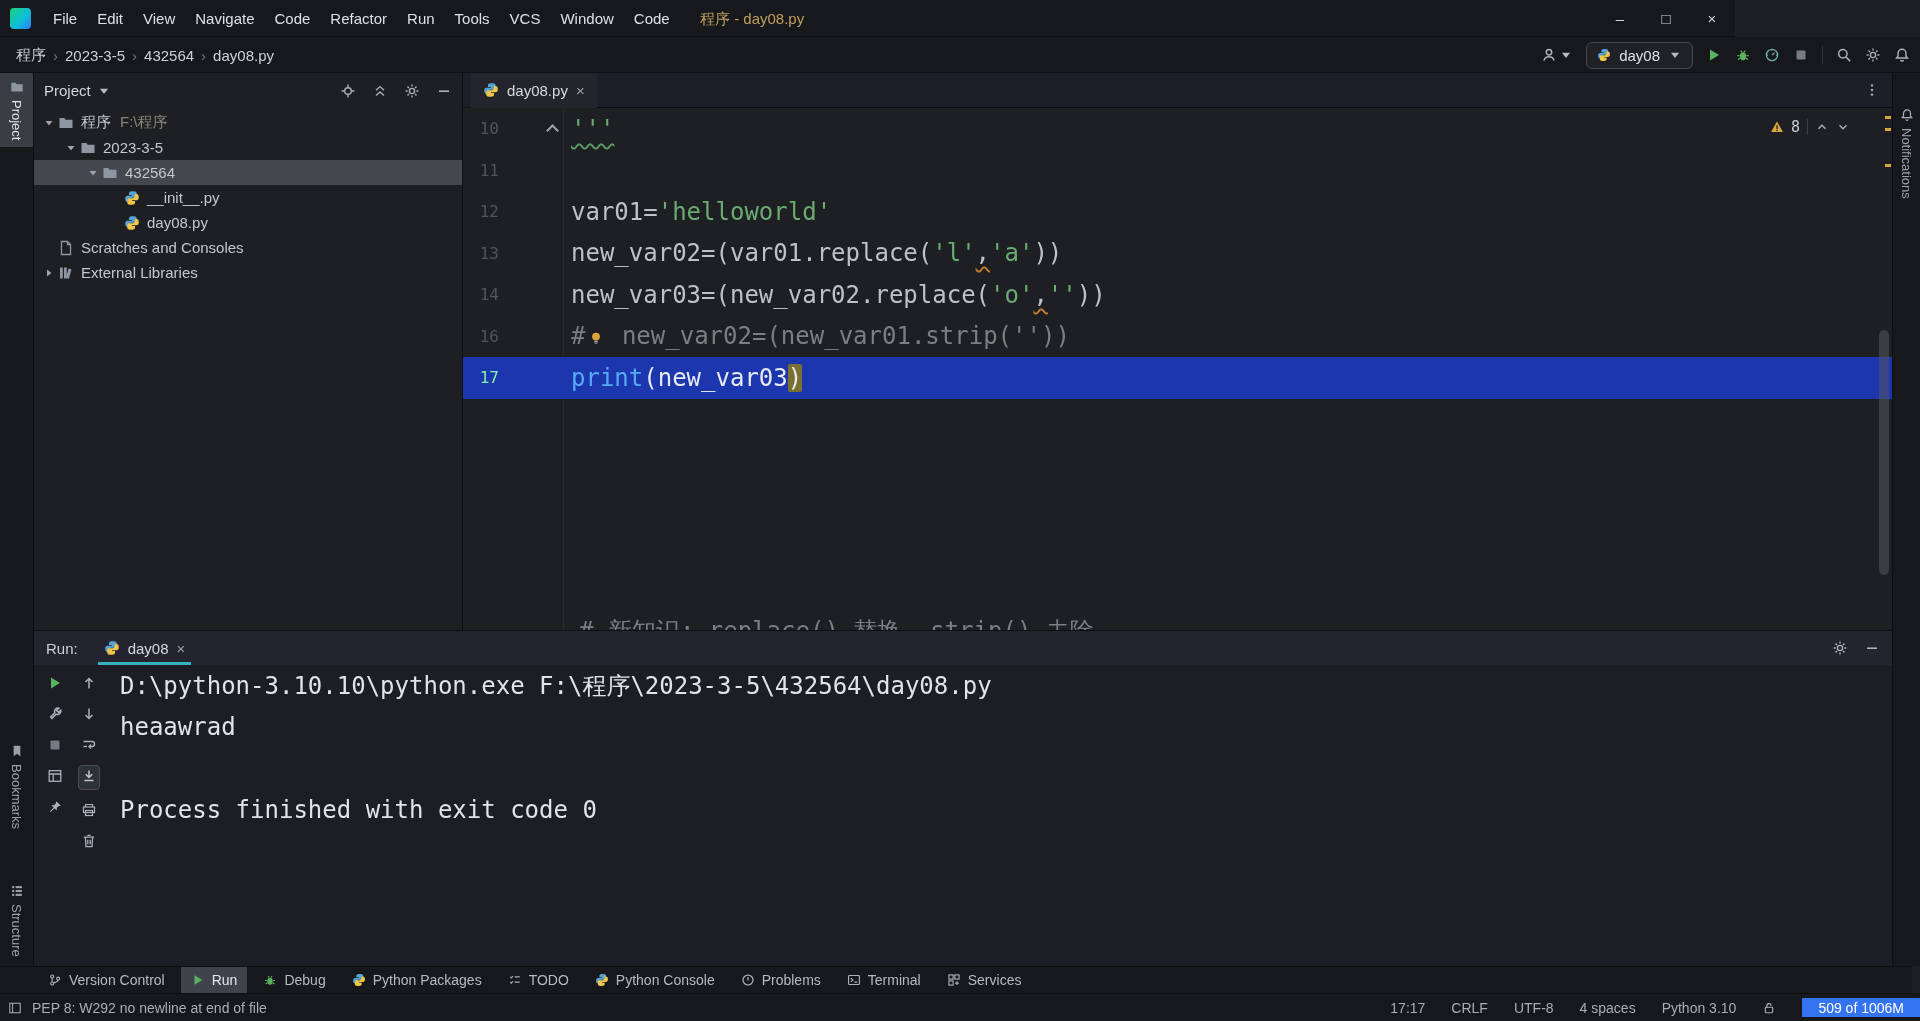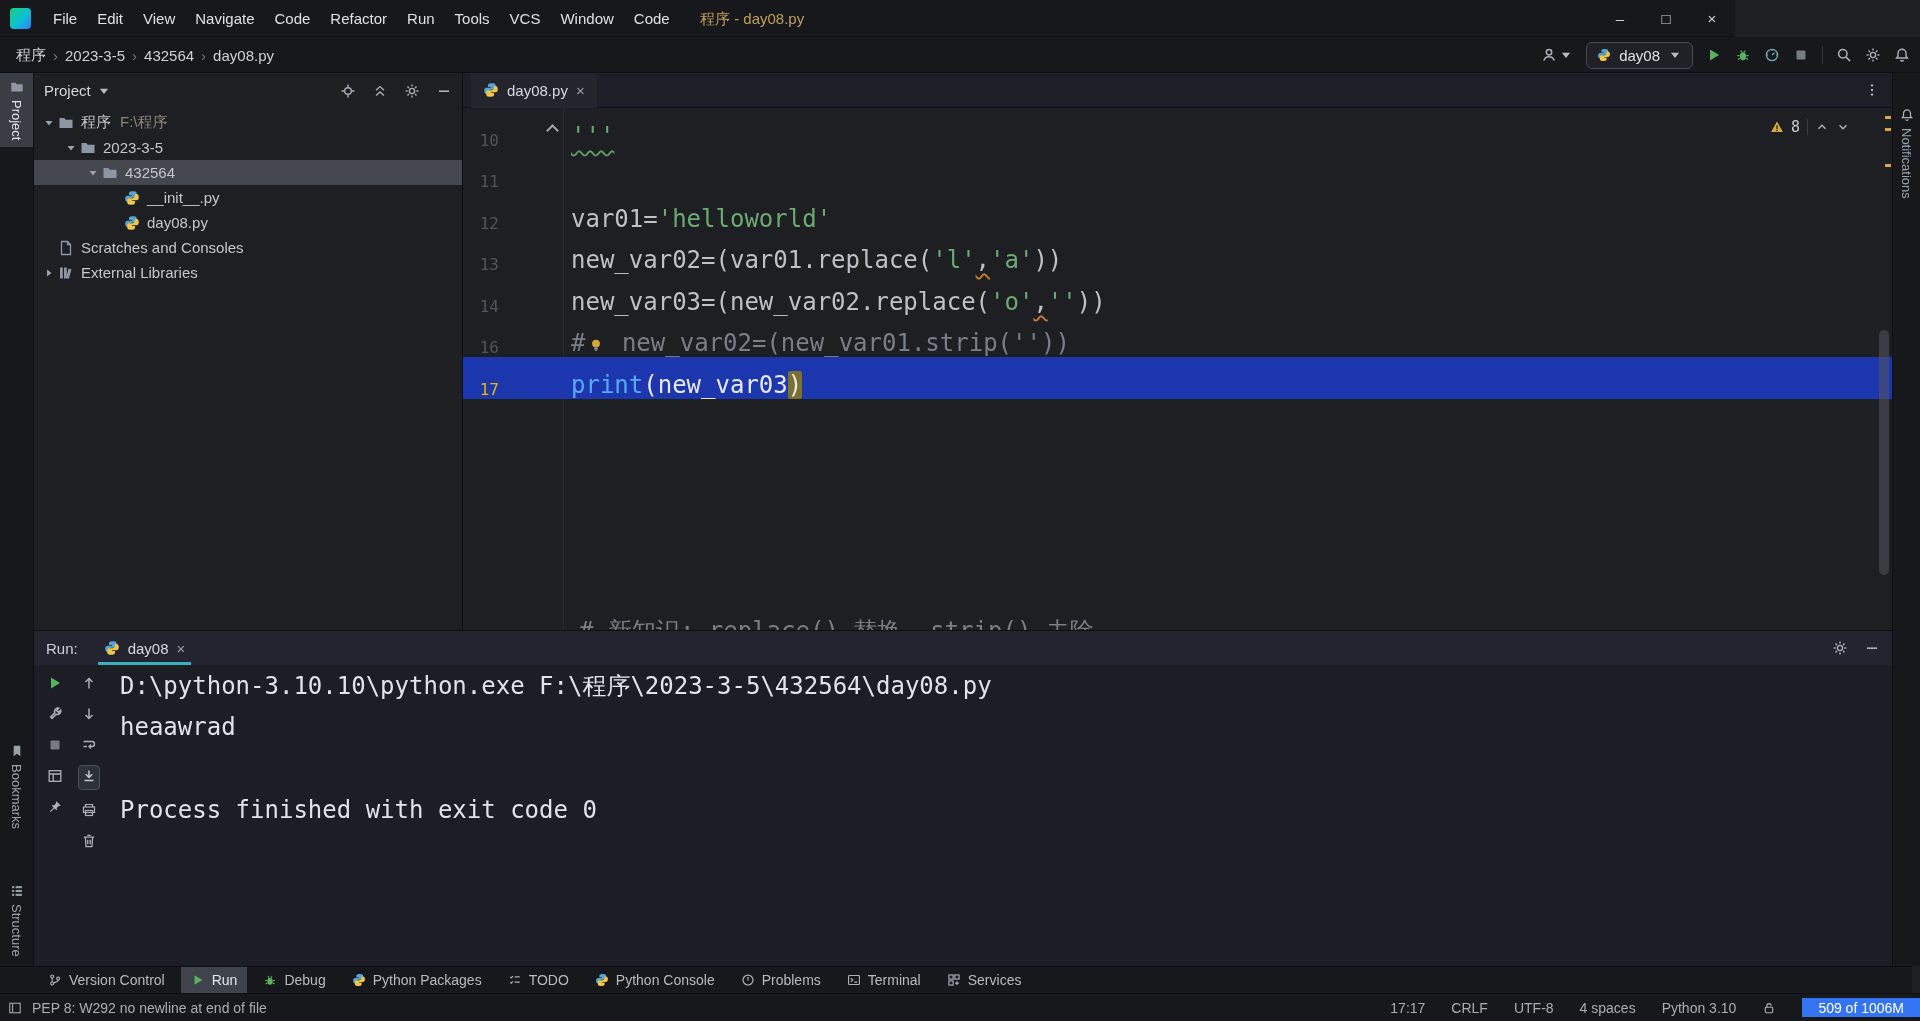--- a/index.html
+++ b/index.html
@@ -48,24 +48,24 @@
   .tree-path{margin-left:9px;color:#8b8578}
 
   
   .editor-zone{position:absolute;left:463px;top:73px;right:28px;bottom:391px;background:#1e1f22}
   .tabbar{height:35px;background:#1d1e27;border-bottom:1px solid #0e0f12;display:flex;align-items:center;padding-left:8px}
   .ed-tab{display:flex;align-items:center;gap:8px;height:35px;padding:0 12px;background:#24252c;color:#d6d9df}
   .tab-close{color:#9aa0a8;font-size:15px}
   .tab-kebab{margin-left:auto;margin-right:12px}
   .code-area{position:absolute;left:0;right:0;top:35px;bottom:0;overflow:hidden;font-family:"DejaVu Sans Mono",monospace}
   .code-area::before{content:'';position:absolute;left:100px;top:0;bottom:0;width:1px;background:#27292e}
-  .code-line{display:flex;height:41.5px;align-items:flex-end;position:relative}
+  .code-line{display:flex;height:41.5px;align-items:center;position:relative}
   .code-line.selected{background:#1c36ad}
   .ln{width:36px;text-align:right;font-size:16px;color:#50555d;flex:none;font-family:"DejaVu Sans Mono",monospace}
-  .selected .ln{color:#eab308}
+  .selected .ln{color:#86efac}
   .fold{width:72px;flex:none;position:relative;height:100%}
   .fold-marker{position:absolute;right:14px;top:18px;width:9px;height:9px;border-left:2px solid #a0a6af;border-top:2px solid #a0a6af;transform:rotate(45deg)}
   .code{white-space:pre;font-size:24px;display:flex;align-items:center}
   .t-plain{color:#bec1c8}
   .selected .t-plain{color:#e8eaf3}
   .t-str{color:#6aab73}
   .t-comment{color:#7a7e87}
   .t-builtin{color:#57aaf7}
   .t-warn{text-decoration:underline wavy #c77d2e 1.5px;text-underline-offset:5px}
   .t-sq{text-decoration:underline wavy #5d9d63 1.5px;text-underline-offset:6px}

